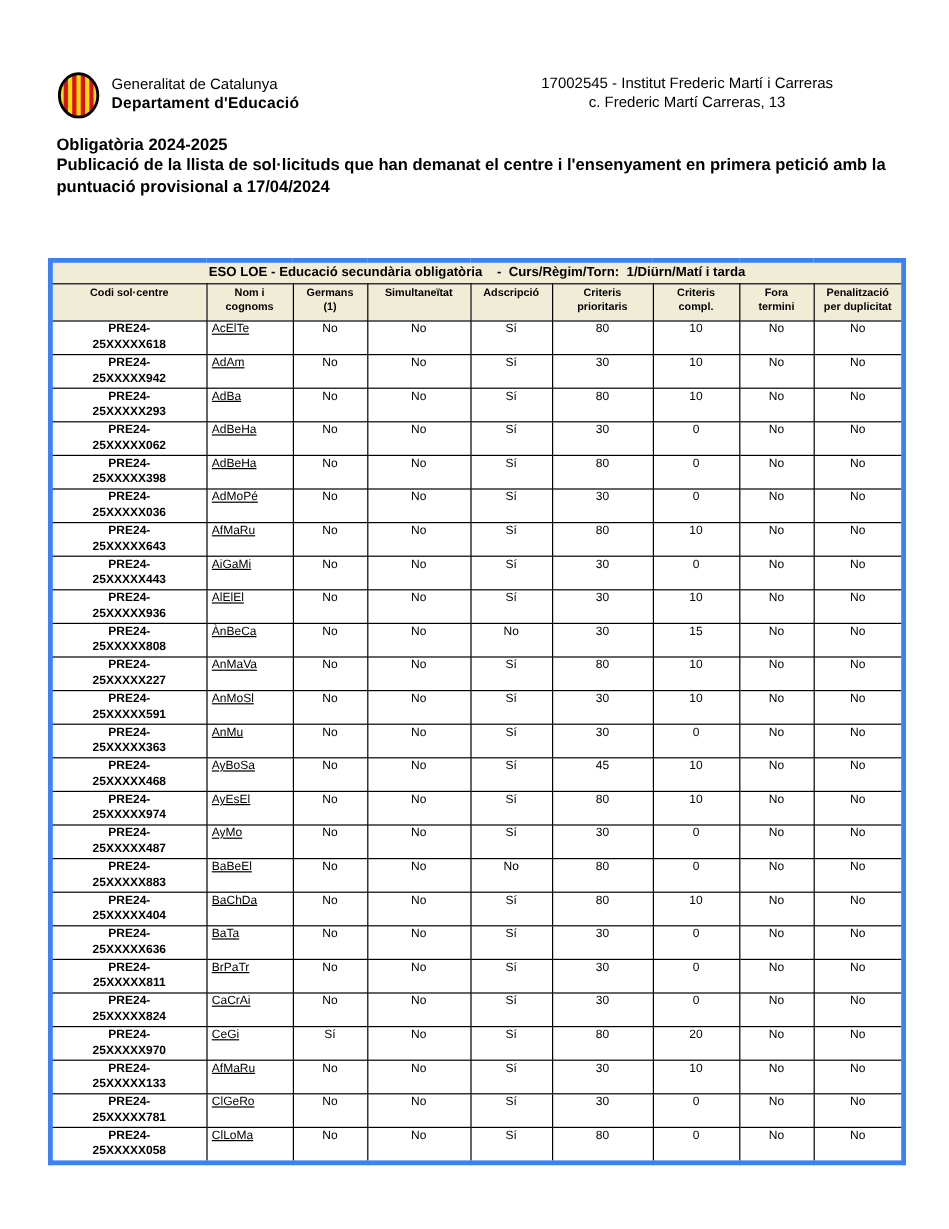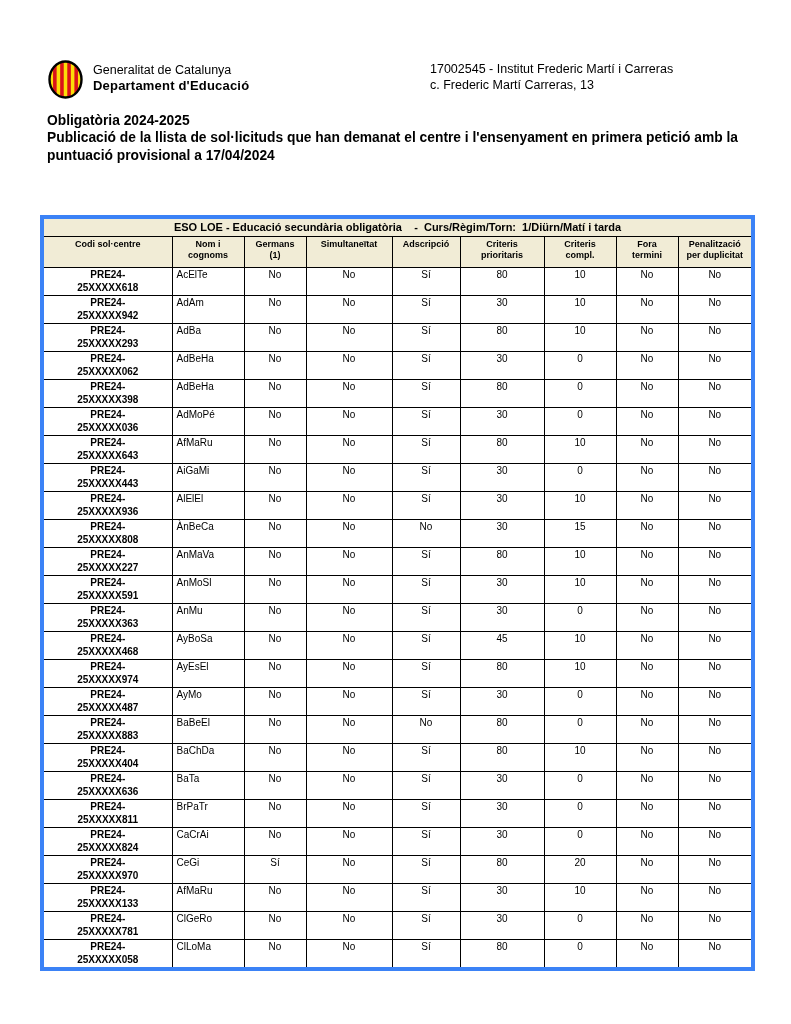--- a/index.html
+++ b/index.html
@@ -13,21 +13,21 @@
     overflow:hidden;
   }
   .page{position:relative;width:791px;height:1024px;background:#fff;}
 
   
   .doc-header{position:absolute;top:44px;left:47px;right:40px;height:60px;margin-top:16px;}
   .logo-block{position:absolute;left:0;top:0;display:flex;align-items:flex-start;gap:9px;}
   .logo-icon{display:block;}
   .logo-text{padding-top:3px;font-size:12.5px;line-height:15px;}
   .logo-line2{font-weight:bold;font-size:13px;letter-spacing:0.2px;}
-  .center-info{position:absolute;left:383px;top:2px;font-size:12.5px;line-height:15.5px;}
+  .center-info{position:absolute;left:404px;top:2px;font-size:12.5px;line-height:15.5px;text-align:center;}
 
   
   .doc-title{position:absolute;top:112px;left:47px;width:692px;
     font-weight:bold;font-size:13.8px;line-height:17.3px;}
 
   
   table.app-table{
     position:absolute;top:215px;left:40px;width:711px;
     border-collapse:collapse;table-layout:fixed;
     border:4px solid #3b82f6;
@@ -46,21 +46,21 @@
   th.col-h{
     background:var(--hdr-bg);
     font-size:9px;font-weight:bold;text-align:center;
     white-space:pre-line;line-height:11px;
     height:26px;padding:2px 1px;
   }
   .app-table td{
     font-size:10px;line-height:12.5px;text-align:center;height:25px;
   }
   td.c0{white-space:pre-line;font-weight:bold;}
-  td.c1{text-align:left;padding-left:4px;}
+  td.c1{text-align:left;padding-left:4px;text-decoration:underline;}
 </style>
 </head>
 <body>
 
 <div class="page">
 
   <div class="doc-header">
     <div class="logo-block">
       <svg class="logo-icon" width="37" height="39" viewBox="0 0 37 39">
         <defs>

